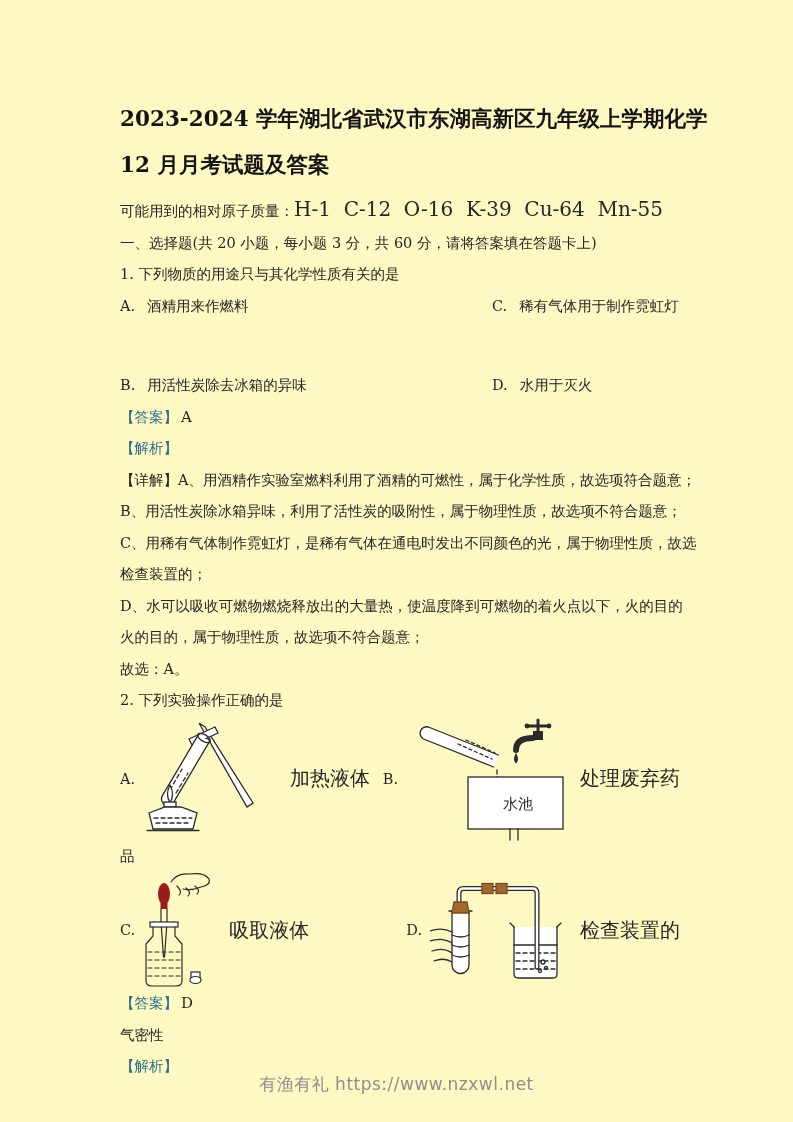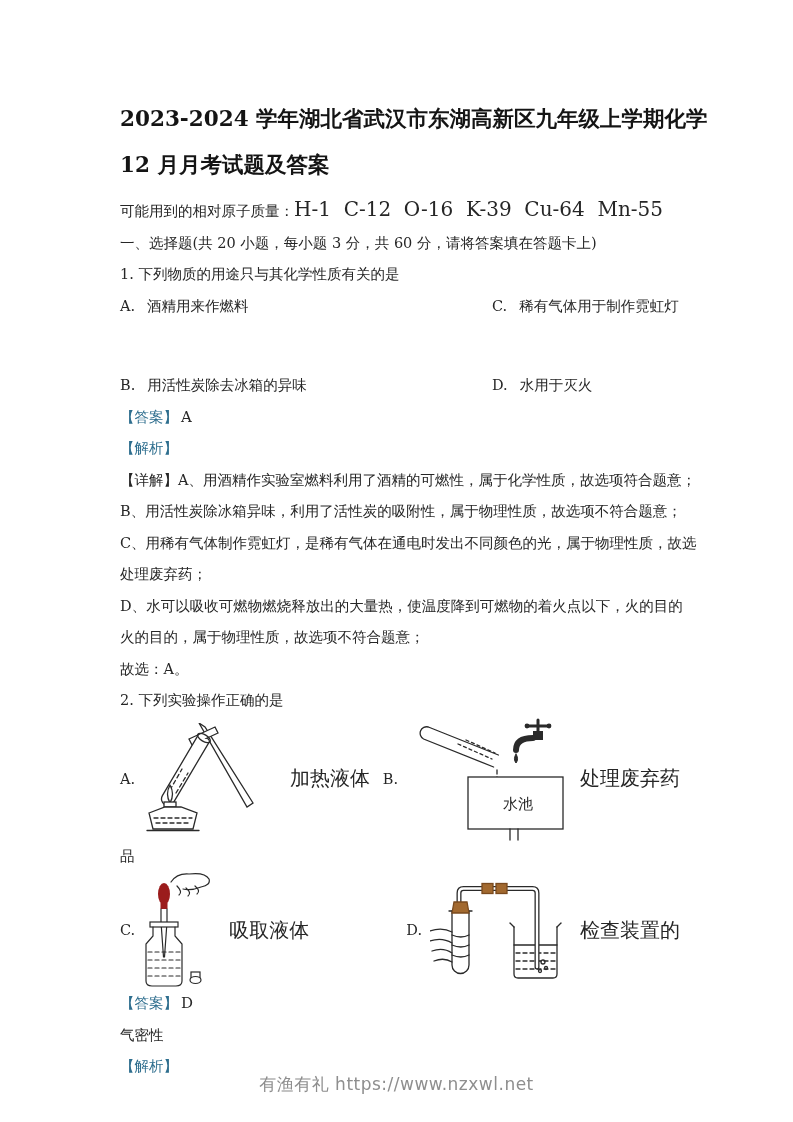--- a/index.html
+++ b/index.html
@@ -1,20 +1,20 @@
 <!DOCTYPE html>
 <html><head>
 <meta charset="utf-8">
 <style>
   html,body{margin:0;padding:0;background:#e8e8e8;}
   .page{
     position:relative;
     width:793px;height:1122px;
     margin:0 auto;
-    background:#ffffff;
+    background:#fef9c3;
     font-family:"DejaVu Serif","Liberation Serif",serif;
     color:#262626;
     overflow:hidden;
   }
   .content{position:absolute;left:120px;top:96px;width:560px;}
   .title{margin:0 0 6px 0;font-size:21.5px;line-height:46px;font-weight:bold;color:#141414;}
   .title-line{display:block;white-space:nowrap;}
   .line{margin:0;font-size:14.5px;line-height:31.5px;white-space:nowrap;}
   .latin{font-size:20px;white-space:pre;}
   .opt-grid{display:grid;grid-template-columns:324px 1fr;gap:48px;}
@@ -59,21 +59,21 @@
       <div class="opt"><span class="opt-label">B.</span><span>用活性炭除去冰箱的异味</span></div>
       <div class="opt"><span class="opt-label">D.</span><span>水用于灭火</span></div>
     </div>
 
     <p class="line"><span class="blue">【答案】</span><span class="ans-letter">A</span></p>
     <p class="line"><span class="blue">【解析】</span></p>
 
     <p class="line">【详解】A、用酒精作实验室燃料利用了酒精的可燃性，属于化学性质，故选项符合题意；</p>
     <p class="line">B、用活性炭除冰箱异味，利用了活性炭的吸附性，属于物理性质，故选项不符合题意；</p>
     <p class="line">C、用稀有气体制作霓虹灯，是稀有气体在通电时发出不同颜色的光，属于物理性质，故选</p>
-    <p class="line">处理废弃药；</p>
+    <p class="line">检查装置的；</p>
     <p class="line">D、水可以吸收可燃物燃烧释放出的大量热，使温度降到可燃物的着火点以下，火的目的</p>
     <p class="line">火的目的，属于物理性质，故选项不符合题意；</p>
     <p class="line">故选：A。</p>
 
     <p class="line">2. 下列实验操作正确的是</p>
 
     <div class="fig-row">
       <div class="cell cell-left">
         <span class="fig-label">A.</span>
         <svg width="135" height="112" viewBox="0 0 135 112">

